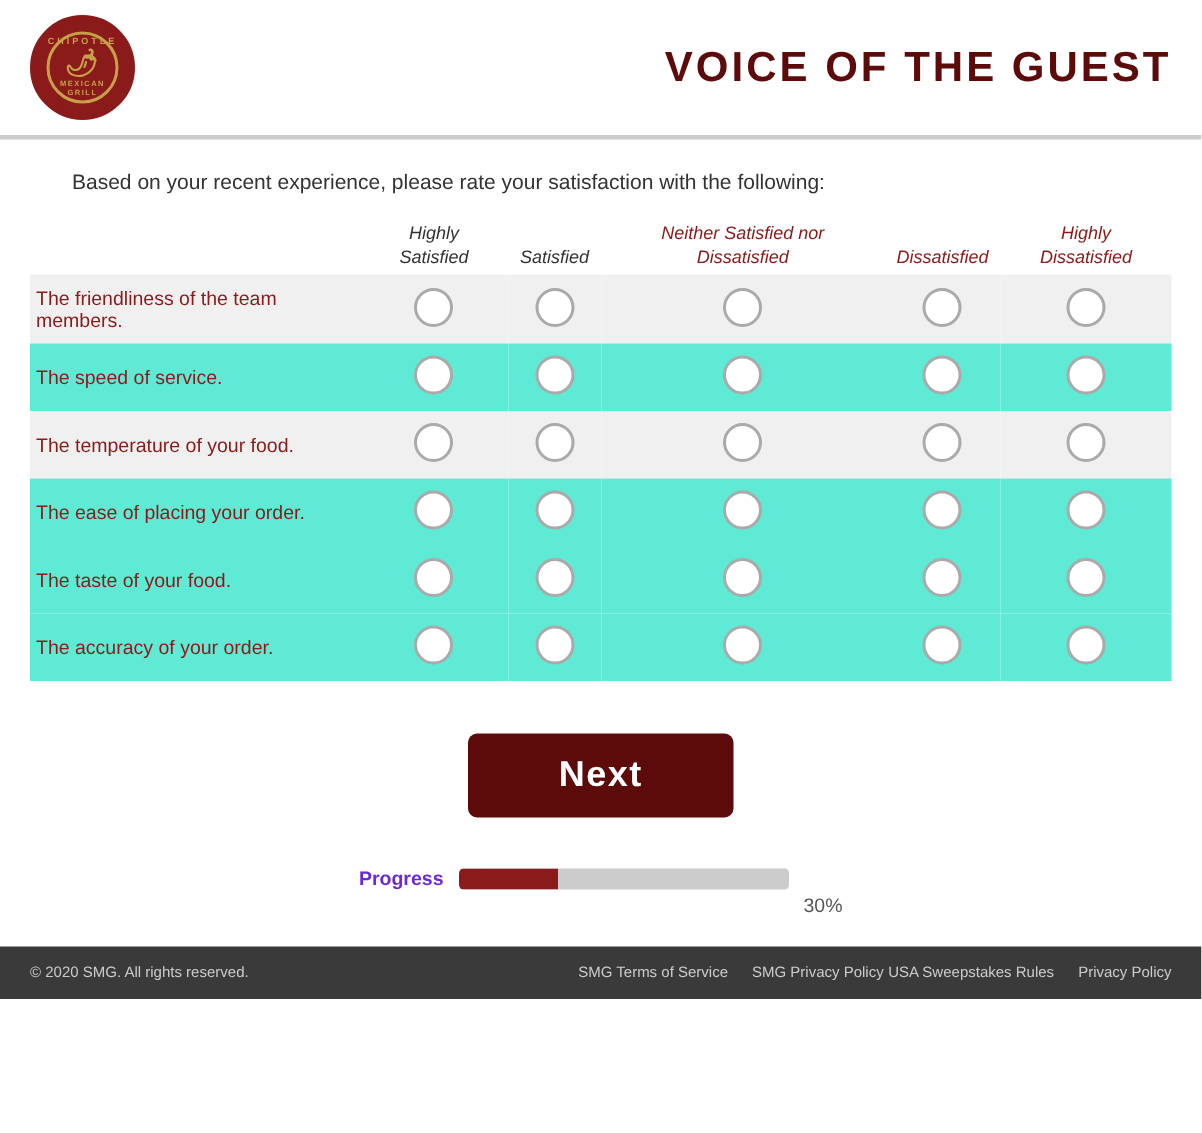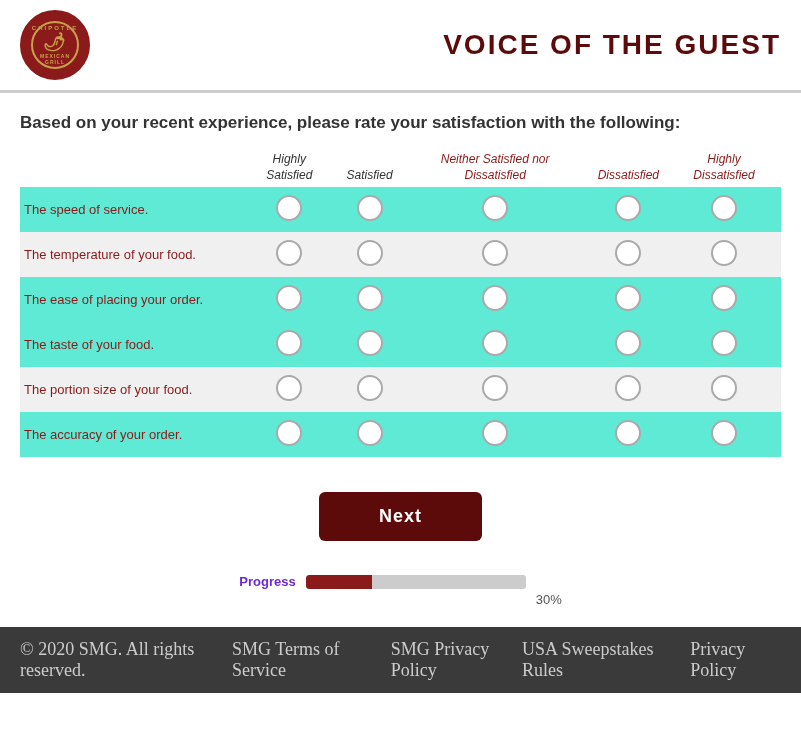--- a/index.html
+++ b/index.html
@@ -52,23 +52,24 @@
       color: #5c0a0a;
       letter-spacing: 2px;
       text-transform: uppercase;
       text-align: center;
     }
 
     
     .main { padding: 20px 20px 10px 20px; }
 
     .question-label {
-      font-weight: bold;
+      font-weight: normal;
       margin-bottom: 15px;
-      font-size: 17px;
+      font-size: 14px;
+      margin-left: 28px;
     }
 
     
     .survey-table {
       width: 100%;
       border-collapse: collapse;
     }
     .survey-table th {
       text-align: center;
       font-weight: normal;
@@ -111,21 +112,21 @@
       display: flex;
       justify-content: center;
       margin: 25px 0 15px 0;
     }
     .next-btn {
       background: #5c0a0a;
       color: #fff;
       border: none;
       border-radius: 6px;
       padding: 14px 60px;
-      font-size: 18px;
+      font-size: 24px;
       font-weight: bold;
       cursor: pointer;
       letter-spacing: 1px;
     }
 
     
     .progress-section {
       display: flex;
       align-items: center;
       justify-content: center;
@@ -150,22 +151,21 @@
     .progress-pct { color: #555; margin-top: 36px; }
 
     
     .footer {
       background: #3a3a3a;
       color: #ccc;
       padding: 12px 20px;
       display: flex;
       justify-content: space-between;
       align-items: center;
-      font-size: 18px;
-      font-family: Liberation Serif, serif;
+      font-size: 10px;
     }
     .footer-left { color: #ccc; }
     .footer-right { display: flex; flex-direction: row; align-items: flex-end; gap: 3px; }
     .footer-links { display: flex; gap: 16px; }
     .footer-link { color: #ccc; text-decoration: none; cursor: pointer; }
   </style>
 </head>
 <body>
 
 <div class="header">
@@ -197,20 +197,28 @@
         </th>
         <th class="highlight">
           <span>Dissatisfied</span>
         </th>
         <th class="highlight">
           <span>Highly Dissatisfied</span>
         </th>
       </tr>
     </thead>
     <tbody id="survey-body">
+    <tr class="row-even">
+          <td class="row-label">The friendliness of the team members.</td>
+          <td><span class="radio-circle"></span></td>
+          <td><span class="radio-circle"></span></td>
+          <td><span class="radio-circle"></span></td>
+          <td><span class="radio-circle"></span></td>
+          <td><span class="radio-circle"></span></td>
+        </tr>
         <tr class="row-odd">
           <td class="row-label">The speed of service.</td>
           <td><span class="radio-circle"></span></td>
           <td><span class="radio-circle"></span></td>
           <td><span class="radio-circle"></span></td>
           <td><span class="radio-circle"></span></td>
           <td><span class="radio-circle"></span></td>
         </tr>
         <tr class="row-even">
           <td class="row-label">The temperature of your food.</td>
@@ -223,28 +231,20 @@
         <tr class="row-odd">
           <td class="row-label">The ease of placing your order.</td>
           <td><span class="radio-circle"></span></td>
           <td><span class="radio-circle"></span></td>
           <td><span class="radio-circle"></span></td>
           <td><span class="radio-circle"></span></td>
           <td><span class="radio-circle"></span></td>
         </tr>
         <tr class="row-odd">
           <td class="row-label">The taste of your food.</td>
-          <td><span class="radio-circle"></span></td>
-          <td><span class="radio-circle"></span></td>
-          <td><span class="radio-circle"></span></td>
-          <td><span class="radio-circle"></span></td>
-          <td><span class="radio-circle"></span></td>
-        </tr>
-        <tr class="row-even">
-          <td class="row-label">The portion size of your food.</td>
           <td><span class="radio-circle"></span></td>
           <td><span class="radio-circle"></span></td>
           <td><span class="radio-circle"></span></td>
           <td><span class="radio-circle"></span></td>
           <td><span class="radio-circle"></span></td>
         </tr>
         <tr class="row-odd">
           <td class="row-label">The accuracy of your order.</td>
           <td><span class="radio-circle"></span></td>
           <td><span class="radio-circle"></span></td>

